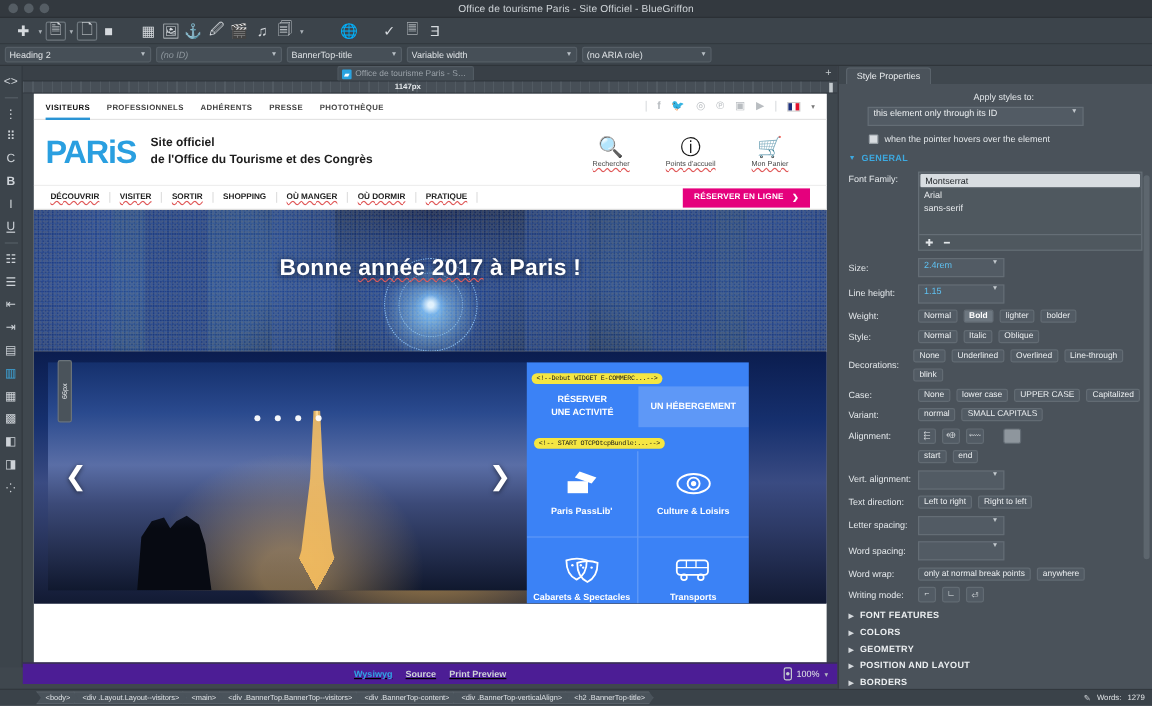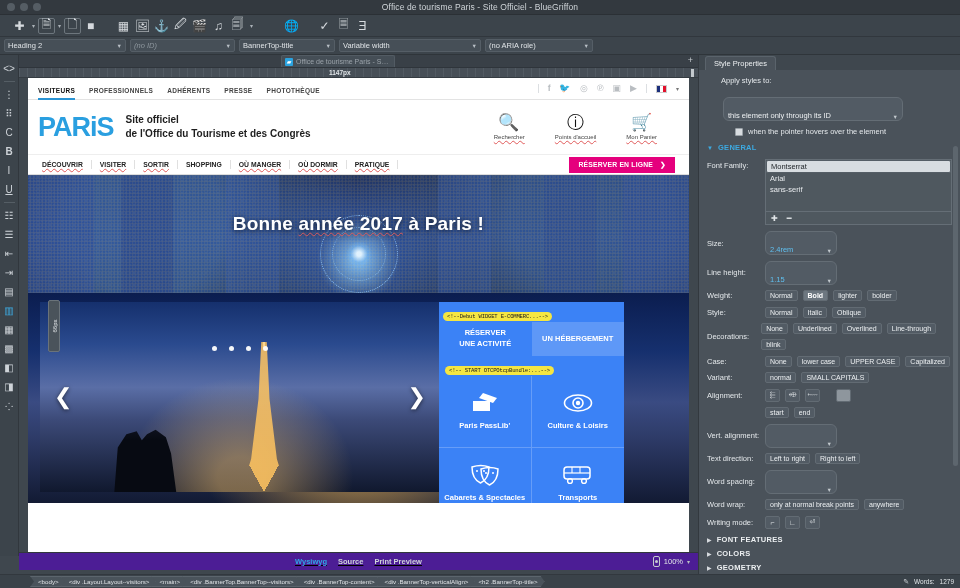--- a/index.html
+++ b/index.html
@@ -315,30 +315,30 @@
     background: #4a525a; border-left: 1px solid #33393f;
   }
   .panel-tabs { height: 15px; display: flex; align-items: flex-end; padding-left: 6px; background:#3f474e; }
   .panel-tabs .pt {
     background: #4a525a; border: 1px solid #5a636b; border-bottom: none;
     border-radius: 3px 3px 0 0; font-size: 7.5px; color: #eceff1; padding: 2px 8px 2px;
   }
   .panel-body { position: absolute; left: 0; right: 0; top: 15px; bottom: 0; overflow: hidden; padding: 6px 8px 0 8px; }
 
   .p-label { font-size: 7.5px; color: #e3e7ea; }
-  .row { display: flex; align-items: center; margin-bottom: 12px; }
+  .row { display: flex; align-items: center; margin-bottom: 4px; justify-content: center; }
   .applyrow { margin: 4px 0 6px 16px; }
   .psel {
-    height: 24px; background: #525b64; border: 1px solid #646d75; border-radius: 6px;
-    display: flex; align-items: flex-end; padding: 0 4px; font-size: 7.5px; color: #eceff1;
+    height: 16px; background: #525b64; border: 1px solid #646d75; border-radius: 0;
+    display: flex; align-items: flex-start; padding: 0 4px; font-size: 7.5px; color: #eceff1;
   }
   .psel .pv { flex: 1; white-space: nowrap; overflow: hidden; }
   .psel .pa { font-size: 5.5px; color: #c3c9ce; margin-left: 4px; }
   .psel.blue .pv { color: #5fc0f0; }
-  .cbrow { display: flex; align-items: center; gap: 5px; margin: 0 0 7px 28px; }
+  .cbrow { display: flex; align-items: center; gap: 5px; margin: 0 0 7px 17px; }
   .cb { width: 8px; height: 8px; background: #d8dce0; border: 1px solid #9aa2a8; border-radius: 1px; }
   .section-h { display: flex; align-items: center; gap: 5px; margin: 5px 0 7px 0; }
   .section-h .tri { color: #3da9e0; font-size: 6px; }
   .section-h .tri.closed { color: #d6dade; }
   .section-h .nm { font-size: 7.5px; font-weight: bold; color: #3da9e0; letter-spacing: .3px; }
   .section-h .nm.closed { color: #eceff1; }
 
   .ff-row { display: flex; align-items: flex-start; margin-bottom: 6px; }
   .ff-label { width: 58px; font-size: 7.5px; color: #e3e7ea; padding-top: 2px; }
   .fflist {
@@ -806,20 +806,27 @@
       </div>
 
       <div class="frow">
         <span class="fl">Text direction:</span>
         <div class="chips">
           <span class="chip">Left to right</span>
           <span class="chip">Right to left</span>
         </div>
       </div>
 
+      <div class="frow">
+        <span class="fl">Letter spacing:</span>
+        <div class="psel selmd">
+          <span class="pv"></span>
+          <span class="pa">▼</span>
+        </div>
+      </div>
 
       <div class="frow">
         <span class="fl">Word spacing:</span>
         <div class="psel selmd">
           <span class="pv"></span>
           <span class="pa">▼</span>
         </div>
       </div>
 
       <div class="frow">

